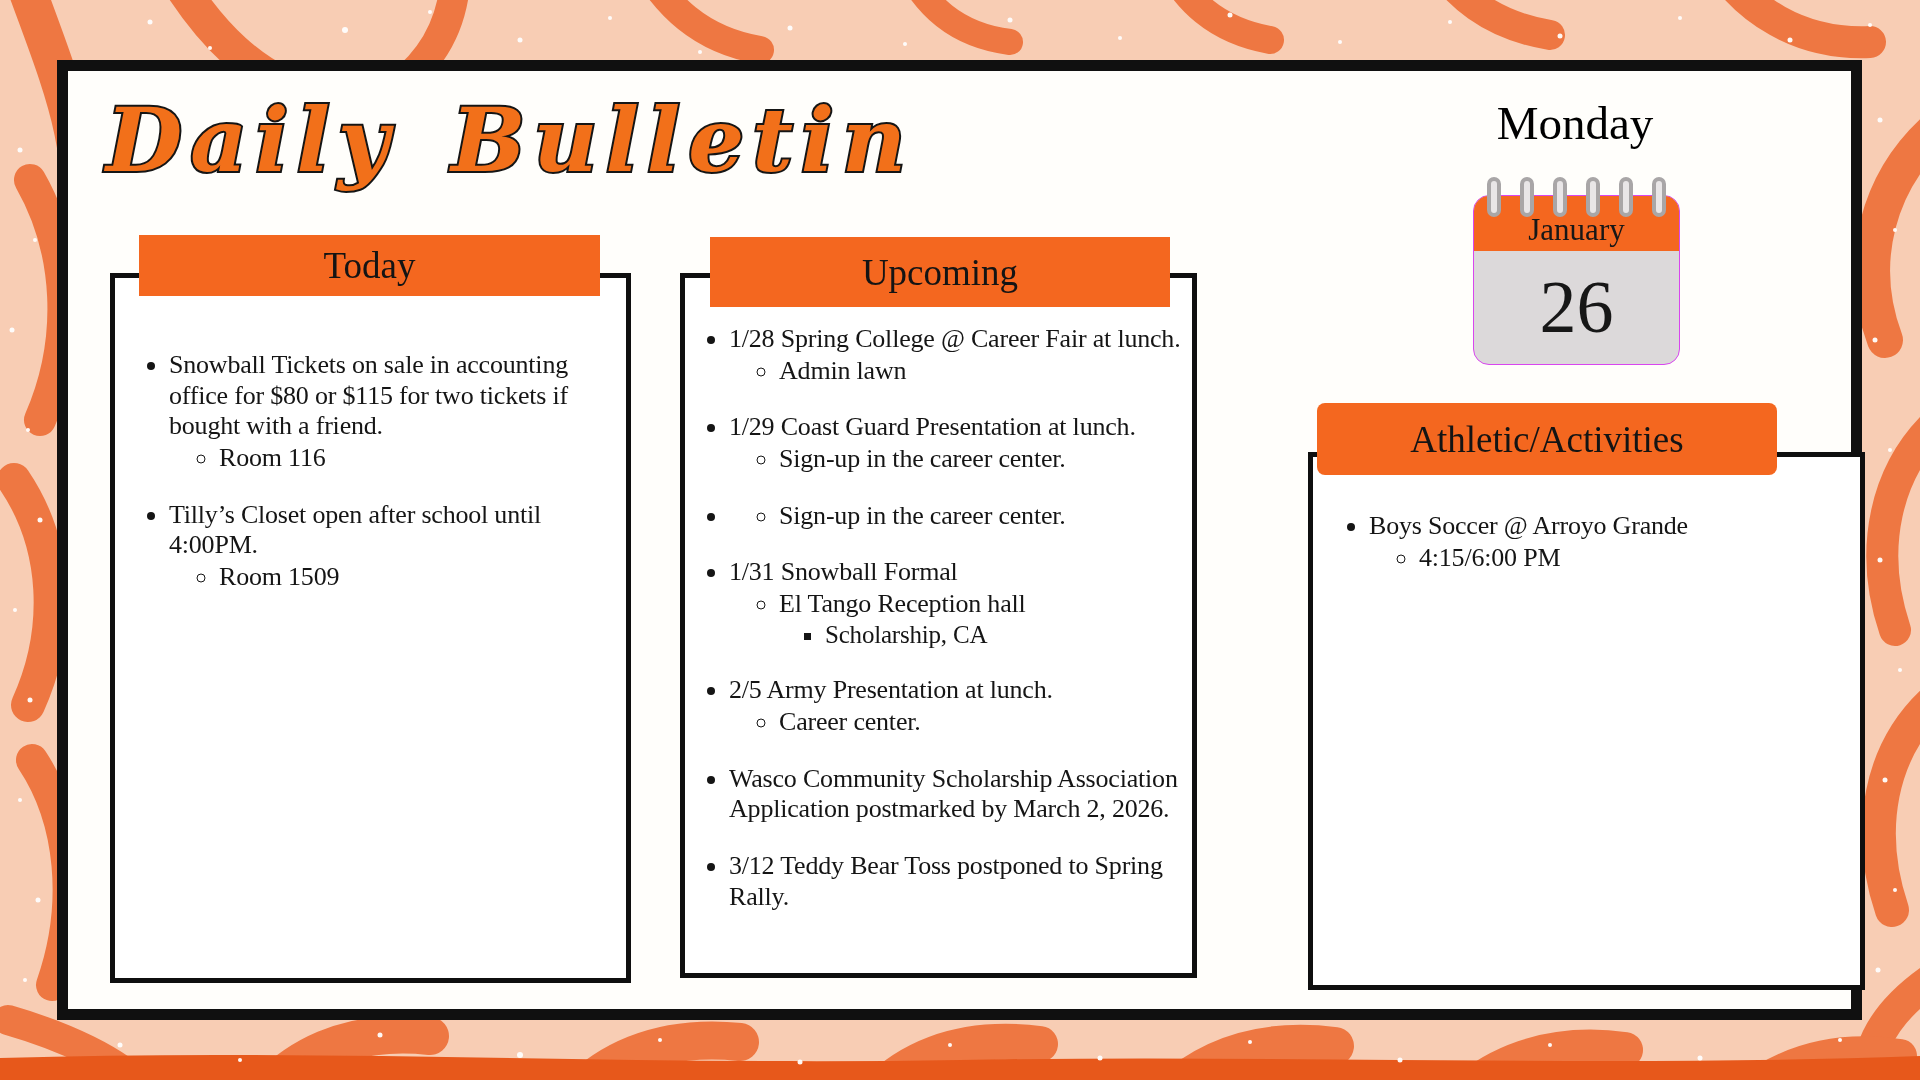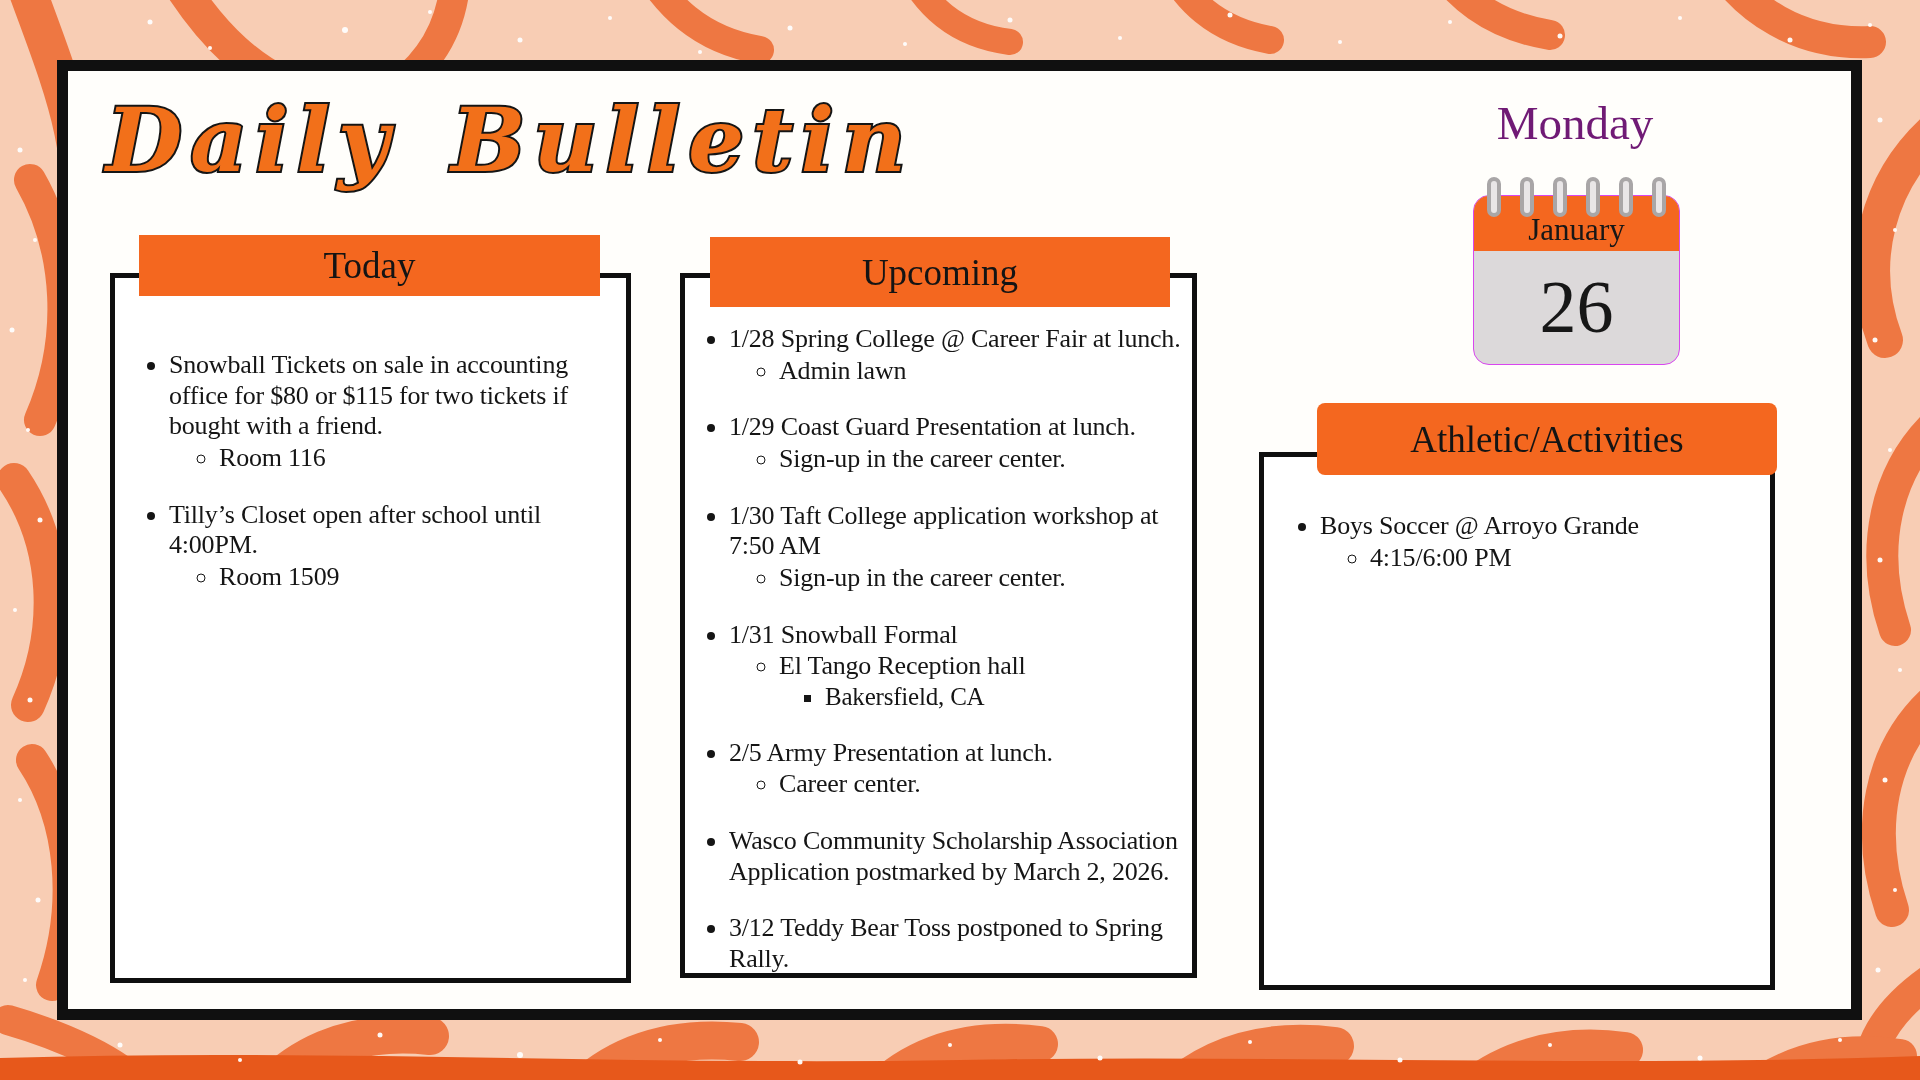--- a/index.html
+++ b/index.html
@@ -17,21 +17,21 @@
   .page-title{
     position:absolute;left:106px;top:88px;z-index:3;margin:0;
     font-family:"DejaVu Serif",serif;font-style:italic;font-weight:bold;
     font-size:88px;letter-spacing:0.09em;word-spacing:0.18em;
     color:var(--title-orange,#f2701a);
     -webkit-text-stroke:4px #151515;paint-order:stroke fill;
     white-space:nowrap;
   }
   .weekday{
     position:absolute;left:1425px;top:96px;width:300px;z-index:3;
-    text-align:center;font-size:47px;color:#701a75;
+    text-align:center;font-size:47px;color:#000000;
   }
   
   .calendar{position:absolute;left:1473px;top:177px;width:207px;height:188px;z-index:3;}
   .cal-rings{position:absolute;left:14px;right:14px;top:0;height:42px;display:flex;justify-content:space-between;z-index:2;}
   .ring{width:14px;height:40px;border:4px solid #a9a6a7;border-radius:9px;background:#e9e6e7;box-sizing:border-box;}
   .cal-body{
     position:absolute;left:0;right:0;top:18px;bottom:0;
     border:1px solid #d946ef;border-radius:16px;background:var(--calendar-gray,#dcd9da);
     overflow:hidden;display:flex;flex-direction:column;
   }
@@ -46,21 +46,21 @@
     position:absolute;z-index:4;background:var(--accent-orange,#f4671f);
     display:flex;align-items:center;justify-content:center;
     font-size:37px;color:#141414;
   }
   .col-box{position:absolute;z-index:2;border:5px solid #0f0f0f;background:#ffffff;box-sizing:border-box;overflow:hidden;}
   #today-header{left:139px;top:235px;width:461px;height:61px;text-align:center;}
   #today-box{left:110px;top:273px;width:521px;height:710px;padding:72px 22px 0 22px;}
   #upcoming-header{left:710px;top:237px;width:460px;height:70px;}
   #upcoming-box{left:680px;top:273px;width:517px;height:705px;padding:46px 8px 0 12px;}
   #athletics-header{left:1317px;top:403px;width:460px;height:72px;border-radius:8px;}
-  #athletics-box{left:1259px;top:452px;width:516px;height:538px;padding:54px 20px 0 24px;}
+  #athletics-box{left:1308px;top:452px;width:557px;height:538px;padding:54px 20px 0 24px;}
   
   ul{margin:0;color:#151515;}
   .col-box{font-size:26px;line-height:1.18;letter-spacing:-0.2px;color:#151515;}
   ul.lvl1{list-style-type:disc;padding-left:32px;}
   ul.lvl1 > li{margin-bottom:26px;}
   ul.lvl2{list-style-type:circle;padding-left:50px;margin-top:1px;}
   ul.lvl2 > li{margin-bottom:0;}
   ul.lvl3{list-style-type:square;padding-left:46px;}
   ul.lvl3 > li{font-size:25px;}
   li::marker{color:#151515;}
@@ -186,26 +186,26 @@
 
   <div class="col-header" id="upcoming-header">Upcoming</div>
   <div class="col-box" id="upcoming-box">
     <ul class="lvl1">
         <li><span>1/28 Spring College @ Career Fair at lunch.</span><ul class="lvl2">
             <li><span>Admin lawn</span></li>
           </ul></li>
         <li><span>1/29 Coast Guard Presentation at lunch.</span><ul class="lvl2">
             <li><span>Sign-up in the career center.</span></li>
           </ul></li>
-        <li><span>1/30 Taft College application workshop at 7:50 AM</span><ul class="lvl2">
+        <li><ul class="lvl2">
             <li><span>Sign-up in the career center.</span></li>
           </ul></li>
         <li><span>1/31 Snowball Formal</span><ul class="lvl2">
             <li><span>El Tango Reception hall</span><ul class="lvl3">
-                <li><span>Bakersfield, CA</span></li>
+                <li><span>Scholarship, CA</span></li>
               </ul></li>
           </ul></li>
         <li><span>2/5 Army Presentation at lunch.</span><ul class="lvl2">
             <li><span>Career center.</span></li>
           </ul></li>
         <li><span>Wasco Community Scholarship Association Application postmarked by March 2, 2026.</span></li>
         <li><span>3/12 Teddy Bear Toss postponed to Spring Rally.</span></li>
       </ul>
   </div>
 

